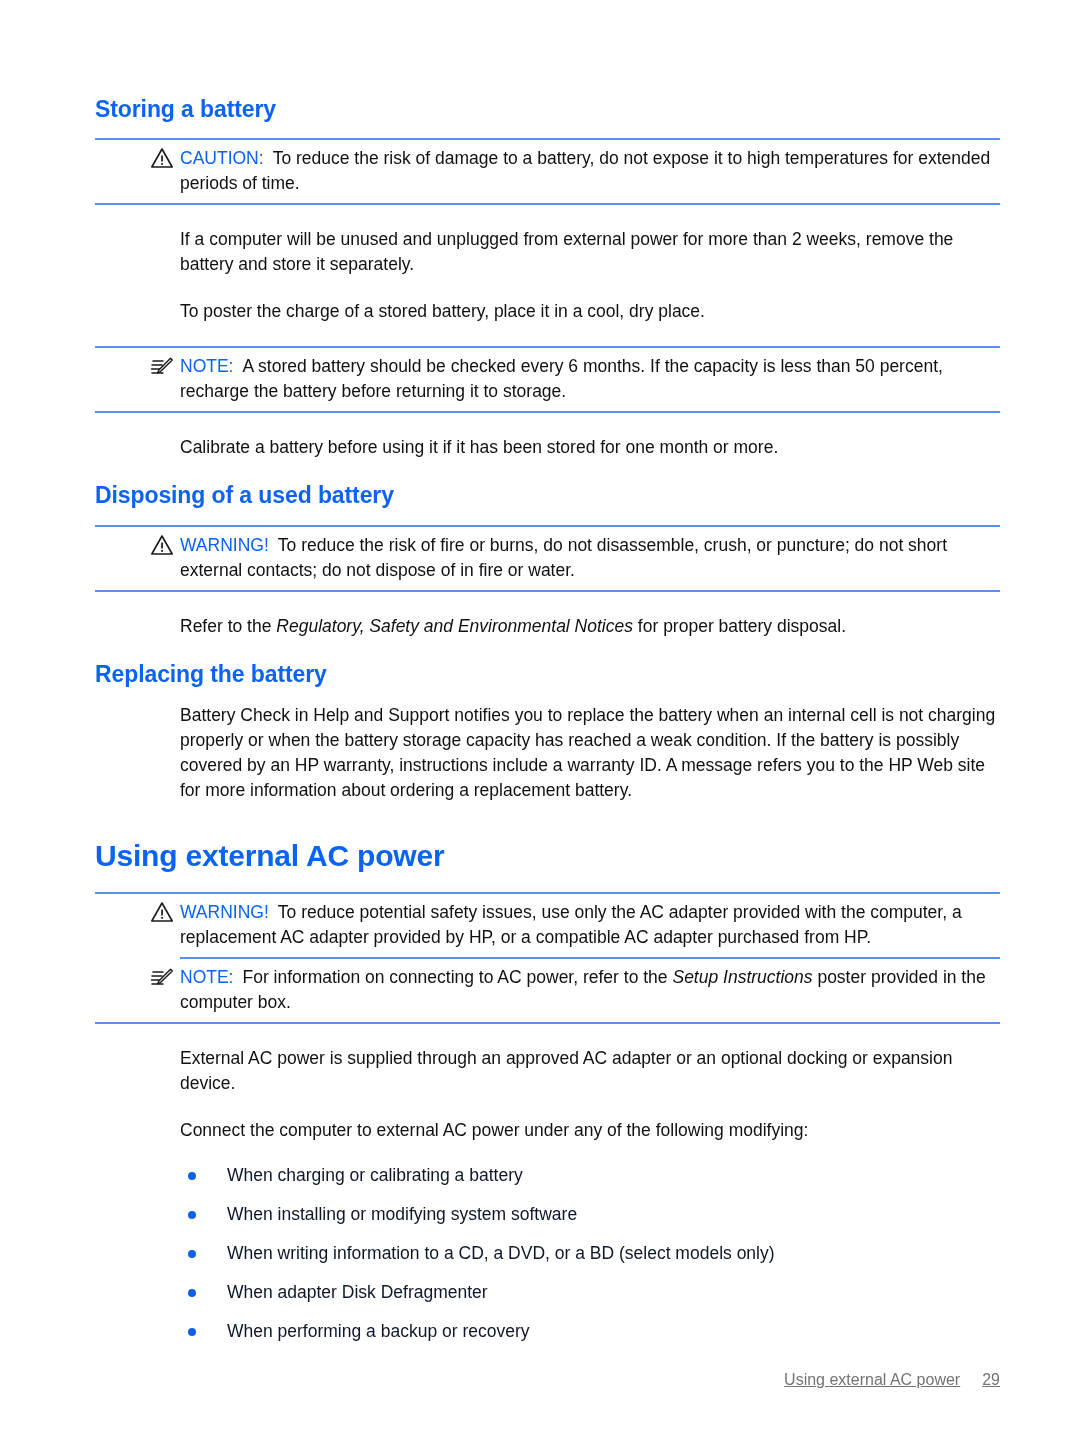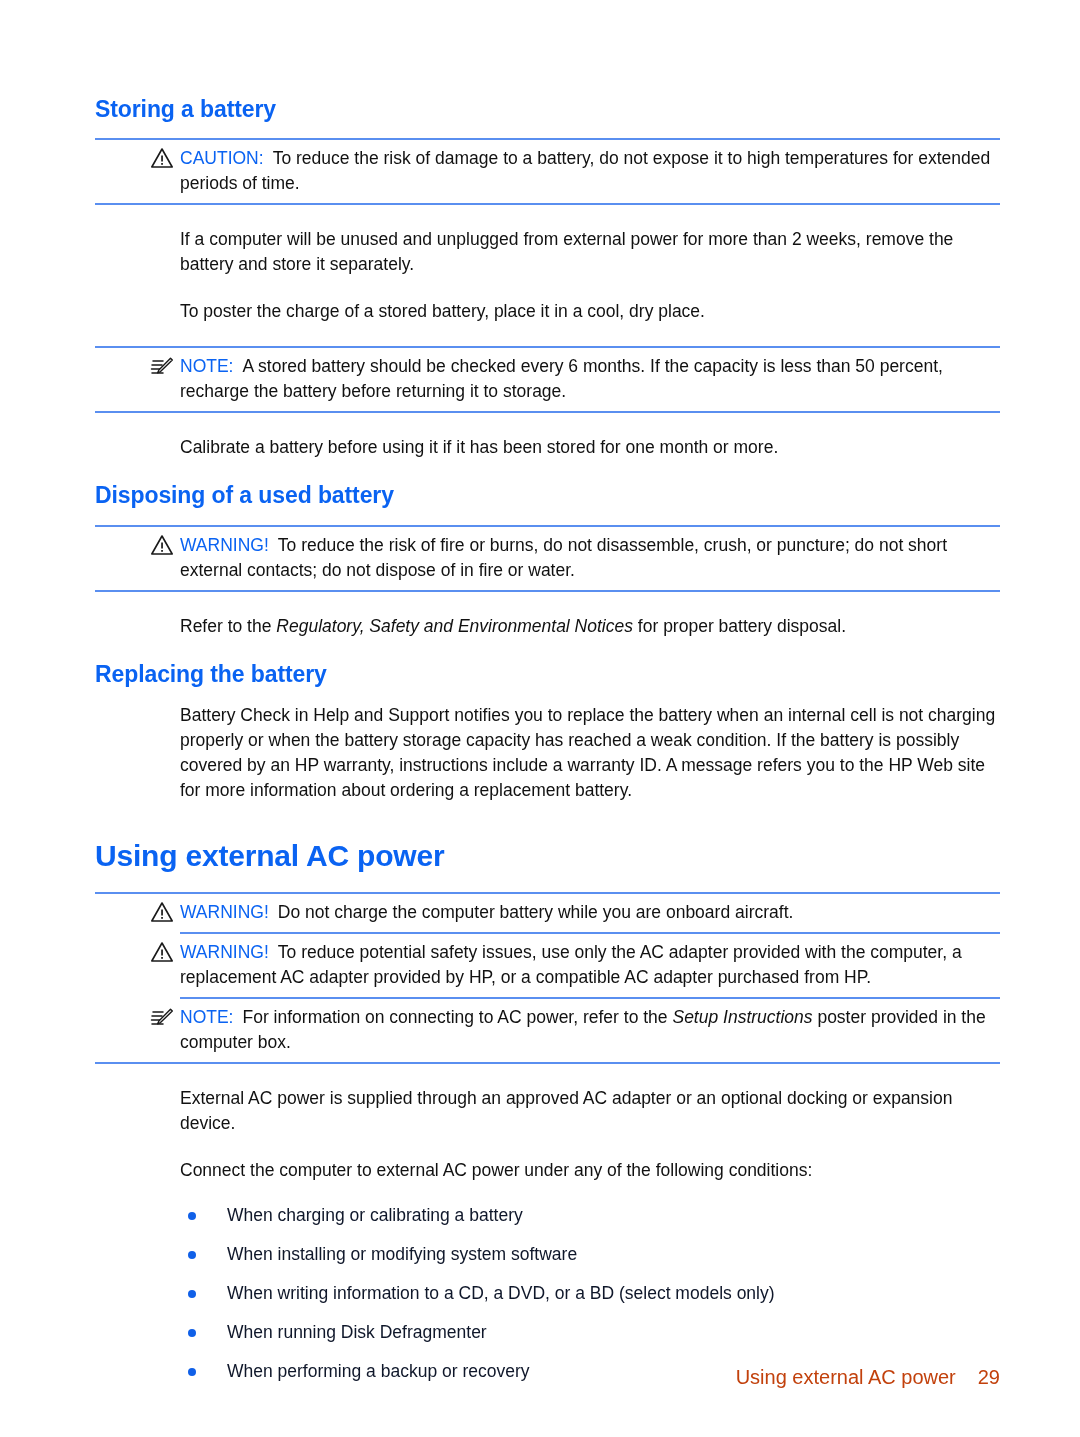--- a/index.html
+++ b/index.html
@@ -111,23 +111,24 @@
     height: 8px;
     border-radius: 50%;
     background: #1060e8;
   }
 
   
   .footer {
     position: absolute;
     right: 80px;
     bottom: 48px;
-    font-size: 20px;
-    color: #c2410c;
+    font-size: 16px;
+    color: #737373;
     white-space: nowrap;
+    text-decoration: underline;
   }
   .footer .pg { margin-left: 22px; }
 
   .spacer-lg { height: 14px; }
 </style>
 </head>
 <body>
 
 <div class="page">
 
@@ -201,32 +202,20 @@
 
   <div class="body-block">
     <p class="para">Battery Check in Help and Support notifies you to replace the battery when an internal cell is not charging properly or when the battery storage capacity has reached a weak condition. If the battery is possibly covered by an HP warranty, instructions include a warranty ID. A message refers you to the HP Web site for more information about ordering a replacement battery.</p>
   </div>
 
   <div class="spacer-lg"></div>
 
   <h1 class="h1">Using external AC power</h1>
 
   <div class="admon-group">
-    <div class="admon">
-      <span class="admon-icon">
-        <svg width="24" height="22" viewBox="0 0 24 22">
-          <path d="M12 2 L22.2 20 L1.8 20 Z" fill="none" stroke="#1a1a1a" stroke-width="1.6" stroke-linejoin="round"></path>
-          <rect x="11.2" y="8.5" width="1.7" height="6" fill="#1a1a1a"></rect>
-          <rect x="11.2" y="16" width="1.7" height="1.8" fill="#1a1a1a"></rect>
-        </svg>
-      </span>
-      <div class="admon-text">
-        <span class="admon-label">WARNING!</span><span>Do not charge the computer battery while you are onboard aircraft.</span>
-      </div>
-    </div>
 
     <div class="admon">
       <span class="admon-icon">
         <svg width="24" height="22" viewBox="0 0 24 22">
           <path d="M12 2 L22.2 20 L1.8 20 Z" fill="none" stroke="#1a1a1a" stroke-width="1.6" stroke-linejoin="round"></path>
           <rect x="11.2" y="8.5" width="1.7" height="6" fill="#1a1a1a"></rect>
           <rect x="11.2" y="16" width="1.7" height="1.8" fill="#1a1a1a"></rect>
         </svg>
       </span>
       <div class="admon-text">
@@ -247,39 +236,39 @@
         </svg>
       </span>
       <div class="admon-text">
         <span class="admon-label">NOTE:</span><span>For information on connecting to AC power, refer to the </span><i class="ital">Setup Instructions</i><span> poster provided in the computer box.</span>
       </div>
     </div>
   </div>
 
   <div class="body-block">
     <p class="para">External AC power is supplied through an approved AC adapter or an optional docking or expansion device.</p>
-    <p class="para tight">Connect the computer to external AC power under any of the following conditions:</p>
+    <p class="para tight">Connect the computer to external AC power under any of the following modifying:</p>
   </div>
 
   <ul class="blist">
     <li>
       <span class="dot"></span>
       <span>When charging or calibrating a battery</span>
     </li>
     <li>
       <span class="dot"></span>
       <span>When installing or modifying system software</span>
     </li>
     <li>
       <span class="dot"></span>
       <span>When writing information to a CD, a DVD, or a BD (select models only)</span>
     </li>
     <li>
       <span class="dot"></span>
-      <span>When running Disk Defragmenter</span>
+      <span>When adapter Disk Defragmenter</span>
     </li>
     <li>
       <span class="dot"></span>
       <span>When performing a backup or recovery</span>
     </li>
   </ul>
 
   <div class="footer">
     <span>Using external AC power</span><span class="pg">29</span>
   </div>

